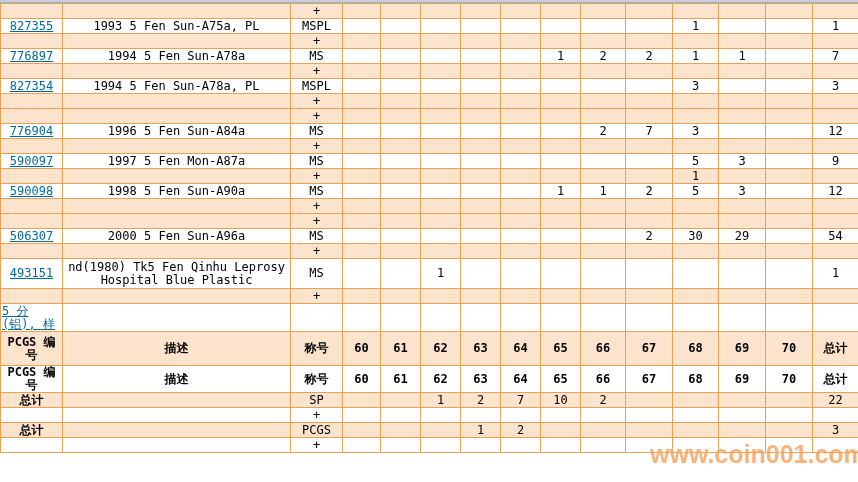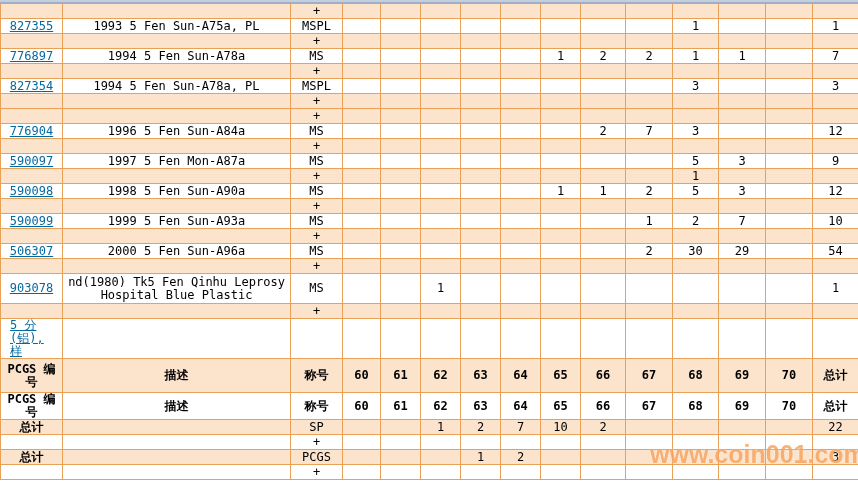--- a/index.html
+++ b/index.html
@@ -30,21 +30,21 @@
   tr.r-data    { background: #ffffff; height: 15px; }
   tr.r-data.tall { height: 30px; }
   tr.r-section { background: #ffffff; height: 28px; }
   tr.r-header  { height: 34px; }
   tr.r-header th { font-weight: bold; }
   tr.r-header.v-orange { background: #fbe3cc; }
   tr.r-header.v-white  { background: #ffffff; height: 26px; }
   tr.r-total   { background: #fbe3cc; height: 15px; }
   td.c-desc { white-space: normal; }
   td.bold { font-weight: bold; }
-  td.left { text-align: left; white-space: normal; padding-left: 9px; }
+  td.left { text-align: left; white-space: normal; padding-left: 1px; }
   a.pcgs-link, a.section-link {
     color: #0369a1; cursor: pointer;
   }
   .watermark {
     position: absolute; left: 650px; top: 440px;
     font-family: "Liberation Sans", sans-serif;
     font-weight: bold; font-size: 25px; letter-spacing: 0px;
     color: #f7a35c; opacity: 0.82;
     text-shadow: 0 0 2px rgba(255,255,255,0.65);
     pointer-events: none; white-space: nowrap;
@@ -305,37 +305,20 @@
           <td class="c-grade"></td>
           <td class="c-grade"></td>
           <td class="c-grade"></td>
           <td class="c-grade"></td>
           <td class="c-grade"></td>
           <td class="c-grade"></td>
           <td class="c-grade"></td>
           <td class="c-grade"></td>
           <td class="c-total"></td>
         </tr>
-        <tr class="r-data">
-          <td class="c-first"><a class="pcgs-link" href="#">590099</a></td>
-          <td class="c-desc">1999 5 Fen Sun-A93a</td>
-          <td class="c-desig">MS</td>
-          <td class="c-grade"></td>
-          <td class="c-grade"></td>
-          <td class="c-grade"></td>
-          <td class="c-grade"></td>
-          <td class="c-grade"></td>
-          <td class="c-grade"></td>
-          <td class="c-grade"></td>
-          <td class="c-grade">1</td>
-          <td class="c-grade">2</td>
-          <td class="c-grade">7</td>
-          <td class="c-grade"></td>
-          <td class="c-total">10</td>
-        </tr>
         <tr class="r-plus">
           <td class="c-first"></td>
           <td class="c-desc"></td>
           <td class="c-desig">+</td>
           <td class="c-grade"></td>
           <td class="c-grade"></td>
           <td class="c-grade"></td>
           <td class="c-grade"></td>
           <td class="c-grade"></td>
           <td class="c-grade"></td>
@@ -374,21 +357,21 @@
           <td class="c-grade"></td>
           <td class="c-grade"></td>
           <td class="c-grade"></td>
           <td class="c-grade"></td>
           <td class="c-grade"></td>
           <td class="c-grade"></td>
           <td class="c-grade"></td>
           <td class="c-total"></td>
         </tr>
         <tr class="r-data tall">
-          <td class="c-first"><a class="pcgs-link" href="#">903078</a></td>
+          <td class="c-first"><a class="pcgs-link" href="#">493151</a></td>
           <td class="c-desc">nd(1980) Tk5 Fen Qinhu Leprosy Hospital Blue Plastic</td>
           <td class="c-desig">MS</td>
           <td class="c-grade"></td>
           <td class="c-grade"></td>
           <td class="c-grade">1</td>
           <td class="c-grade"></td>
           <td class="c-grade"></td>
           <td class="c-grade"></td>
           <td class="c-grade"></td>
           <td class="c-grade"></td>

